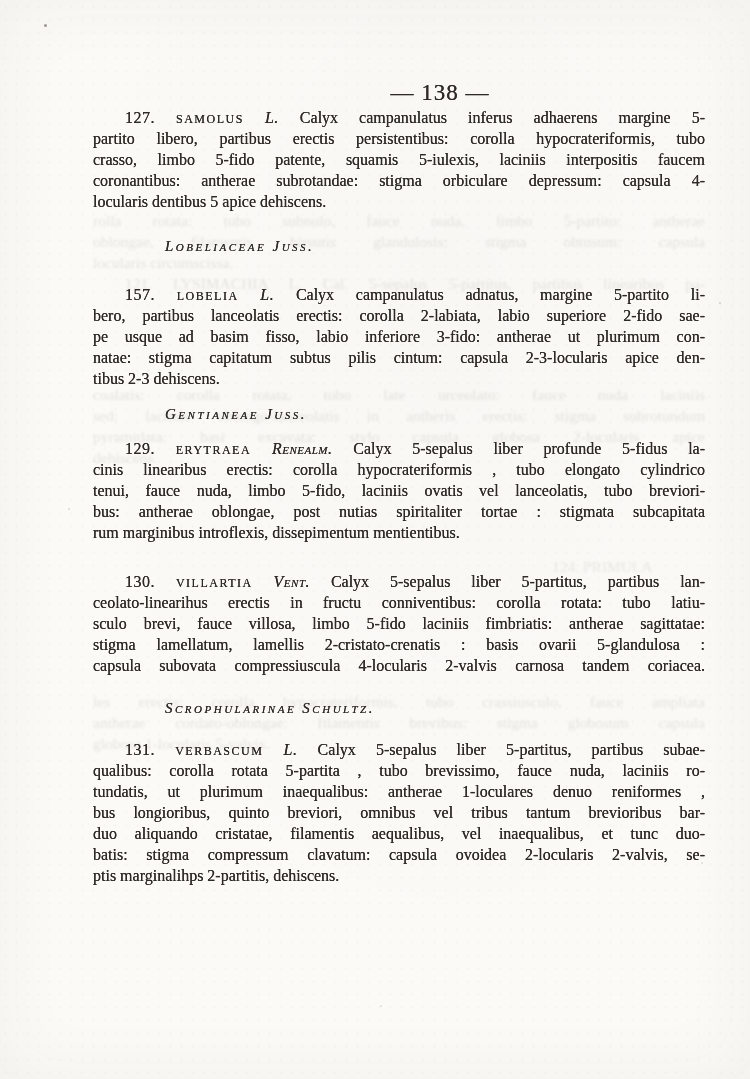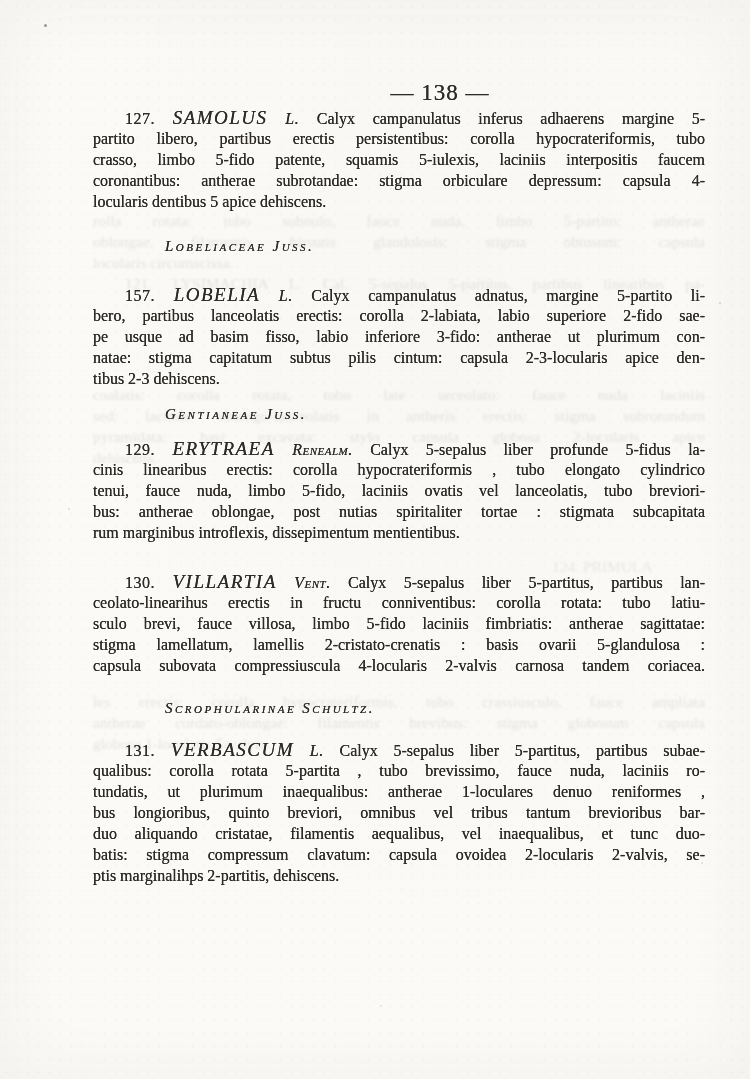--- a/index.html
+++ b/index.html
@@ -21,21 +21,21 @@
   .blk{position:absolute;left:93px;width:612px;}
   .line{
     height:21px;line-height:21px;font-size:16px;
     text-align:justify;text-align-last:justify;
     white-space:nowrap;
     text-shadow:0 0 0.35px #2e2b26;
   }
   .line.last{text-align:left;text-align-last:left;}
   .line.first{text-indent:32px;}
   .num{letter-spacing:0.5px;}
-  .genus{font-size:19px;letter-spacing:1.5px;font-style:italic;}
+  .genus{font-size:12px;letter-spacing:1.5px;}
   .auth{font-style:italic;font-variant:small-caps;letter-spacing:0.5px;}
   .heading{
     position:absolute;left:93px;width:612px;box-sizing:border-box;
     padding-left:72px;
     font-style:italic;font-variant:small-caps;
     font-size:15px;letter-spacing:2.5px;
     text-shadow:0 0 0.3px #2e2b26;
   }
   .pagenum{
     position:absolute;top:80px;left:93px;width:612px;box-sizing:border-box;

